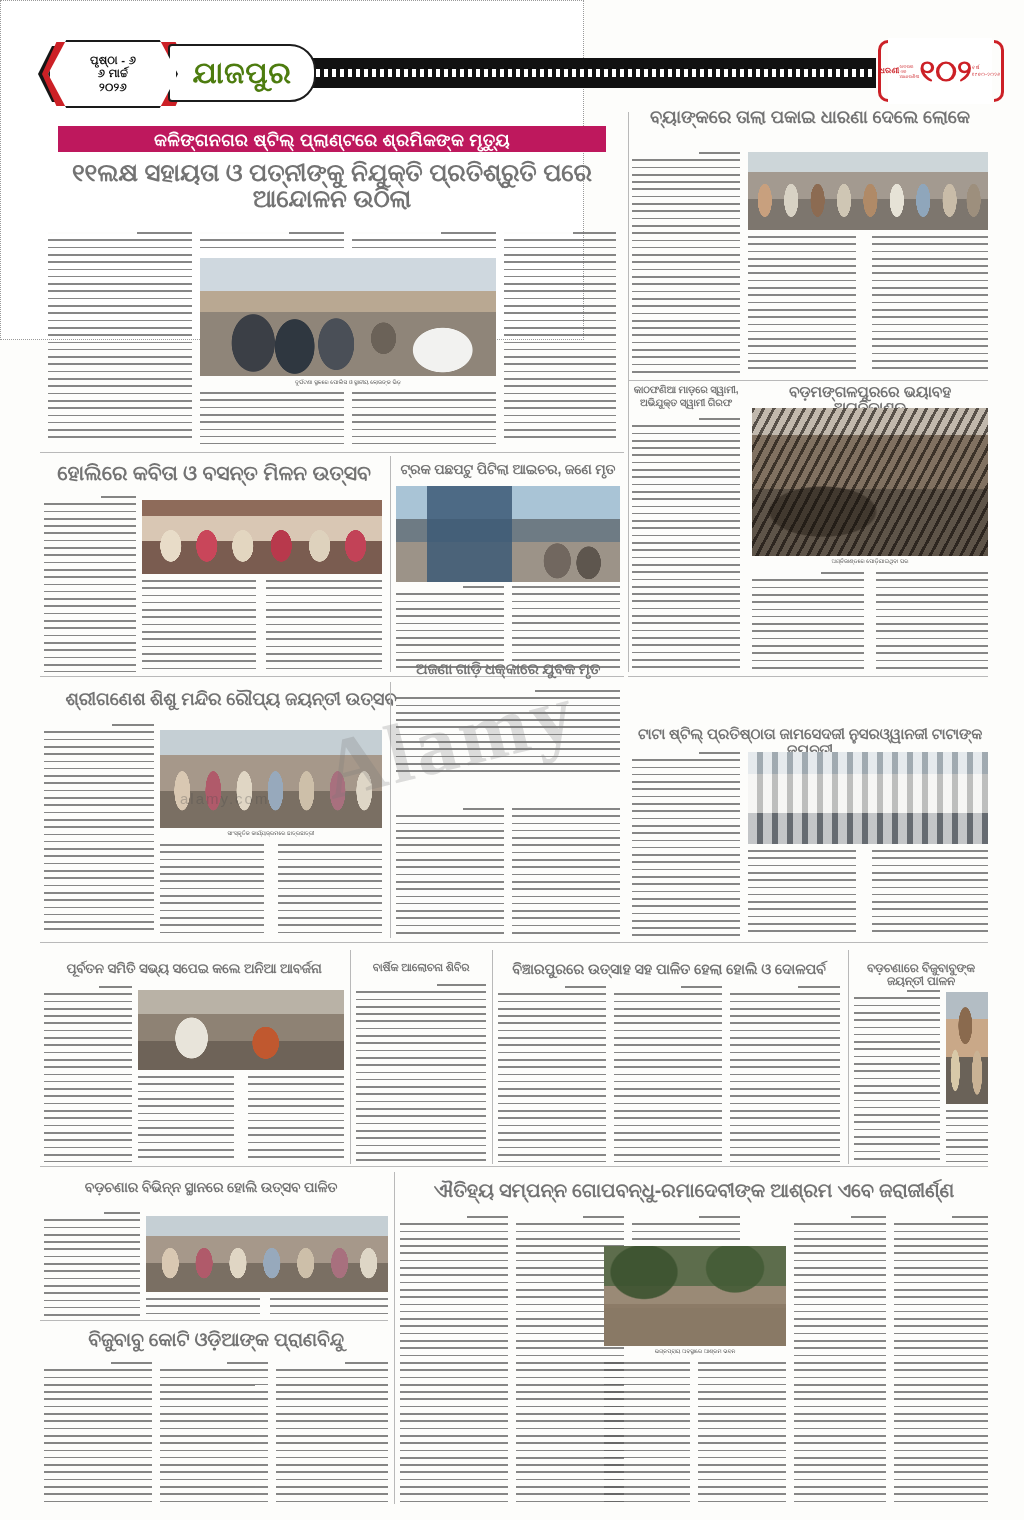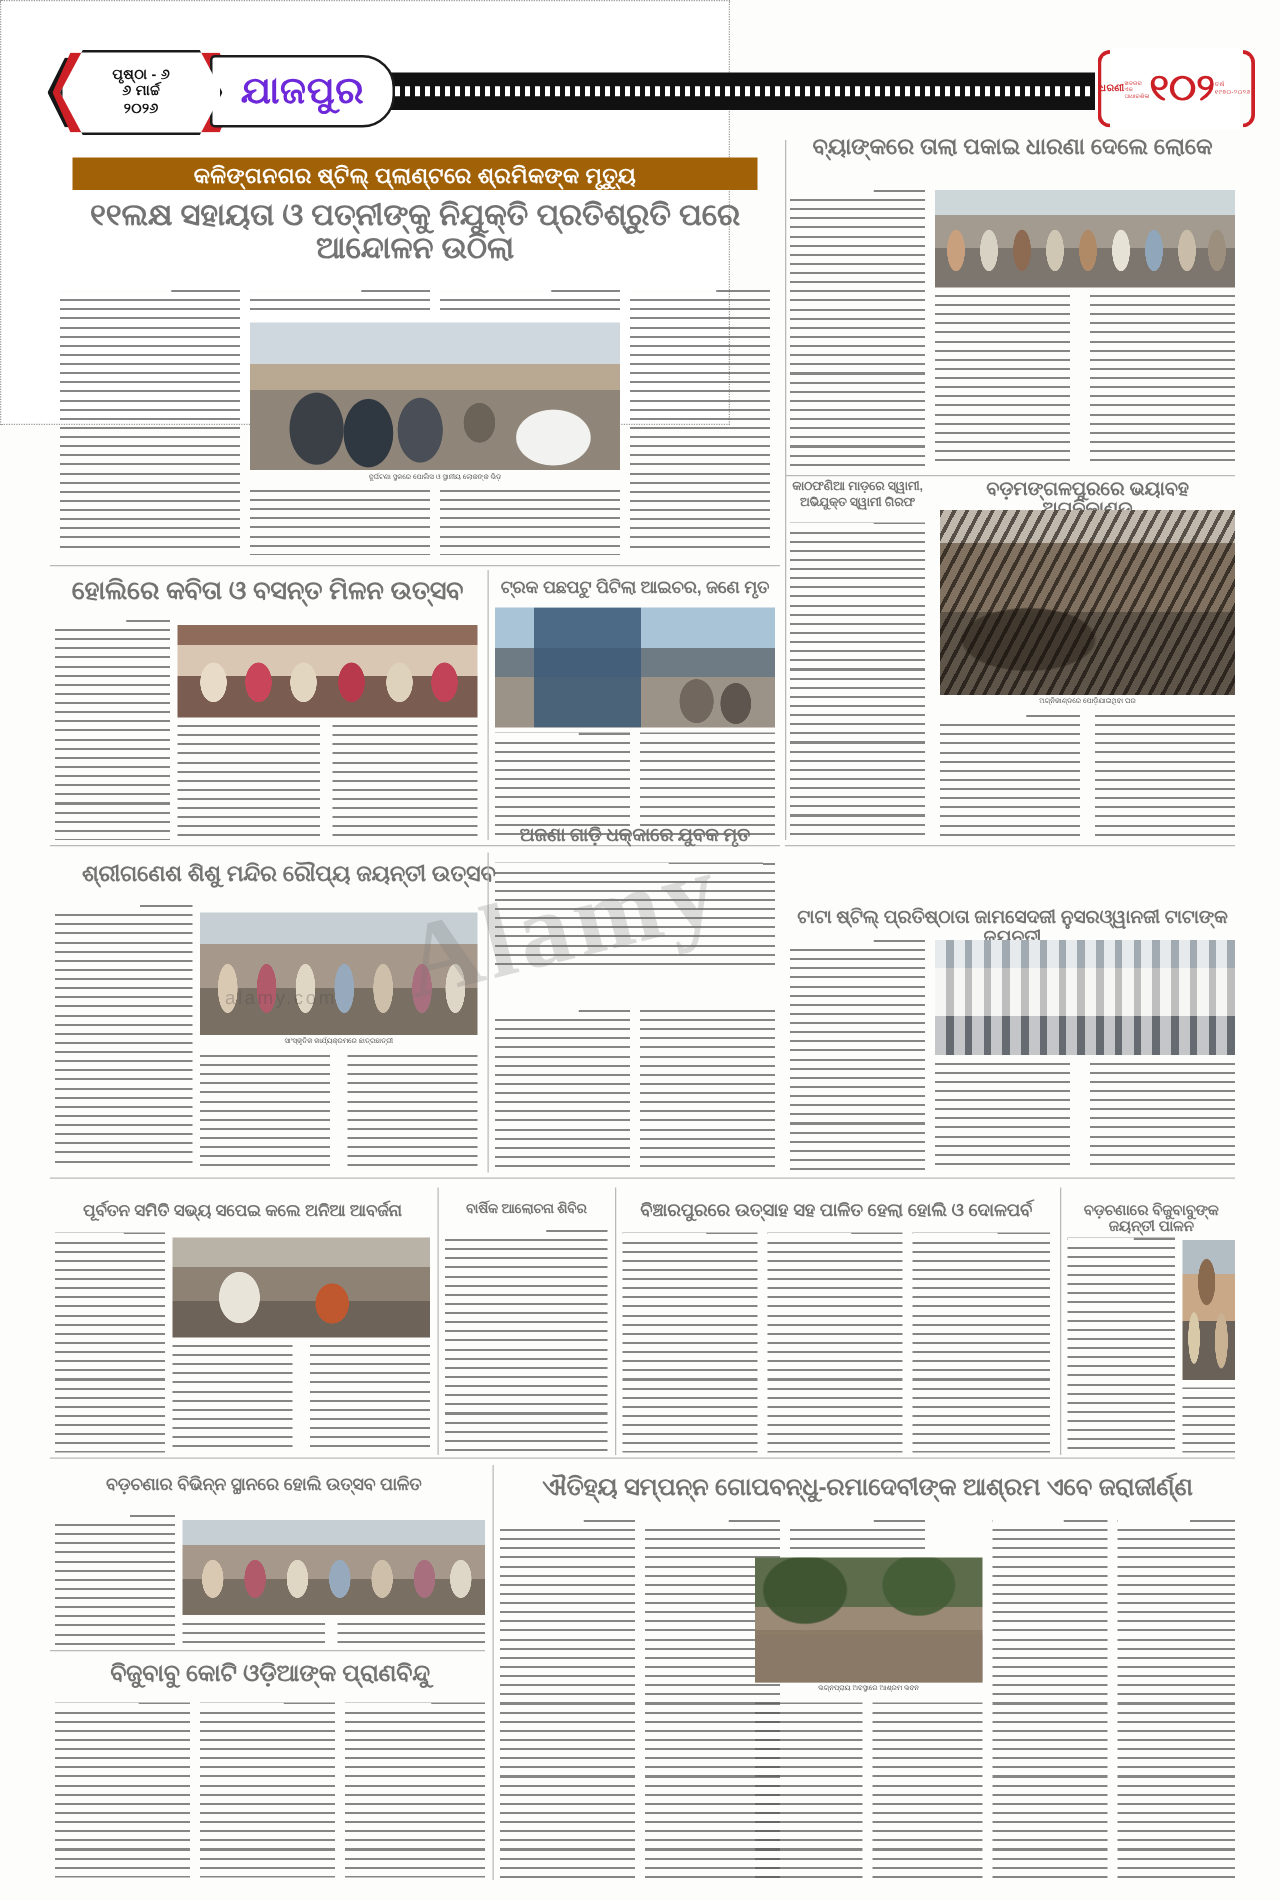--- a/index.html
+++ b/index.html
@@ -38,21 +38,21 @@
   }
   .hex-blk-l { left:38px; clip-path: polygon(35% 0,100% 0,100% 100%,35% 100%,0 50%); }
   .hex-blk-r { left:150px; clip-path: polygon(0 0,65% 0,100% 50%,65% 100%,0 100%); }
   .hex-badge span { font-size:11.5px; font-weight:bold; color:#111; letter-spacing:.2px; }
 
   .city-plate {
     position:absolute; left:168px; top:44px; width:148px; height:58px;
     background:#fff; border:2px solid #1c1c1c; border-radius:4px 26px 26px 4px;
     display:flex; align-items:center; justify-content:center; z-index:3;
   }
-  .city-plate span { font-size:30px; font-weight:bold; color:#6d28d9; letter-spacing:.5px; }
+  .city-plate span { font-size:30px; font-weight:bold; color:#4d7c0f; letter-spacing:.5px; }
   .rule-band {
     position:absolute; left:300px; top:58px; width:576px; height:30px;
     background:#111; z-index:1;
   }
   .rule-band::after {
     content:""; position:absolute; left:0; top:11px; width:100%; height:8px;
     background:repeating-linear-gradient(90deg,#fff 0 4px,#111 4px 8px);
   }
   .brand-logo {
     position:absolute; left:888px; top:38px; width:104px; height:66px;
@@ -72,22 +72,22 @@
 
   
   .blk { position:absolute; }
   .hairline-box { border:1px dotted #9a9a9a; background:#fff; }
 
   .hl {            
     font-weight:bold; color:#737373; text-align:center;
     line-height:1.06; letter-spacing:-.2px;
   }
   .hl-red {        
-    background:#a16207; color:#fff; font-weight:bold; text-align:center;
-    line-height:1.2; letter-spacing:.3px;font-family:Liberation Serif, serif;
+    background:#be185d; color:#fff; font-weight:bold; text-align:center;
+    line-height:1.2; letter-spacing:.3px;
   }
 
   
   .col {
     position:absolute; overflow:hidden;
     background:
       repeating-linear-gradient(180deg,
         #5c5c5c 0 1.6px,
         rgba(0,0,0,0) 1.6px 7.3px);
     opacity:.74;

